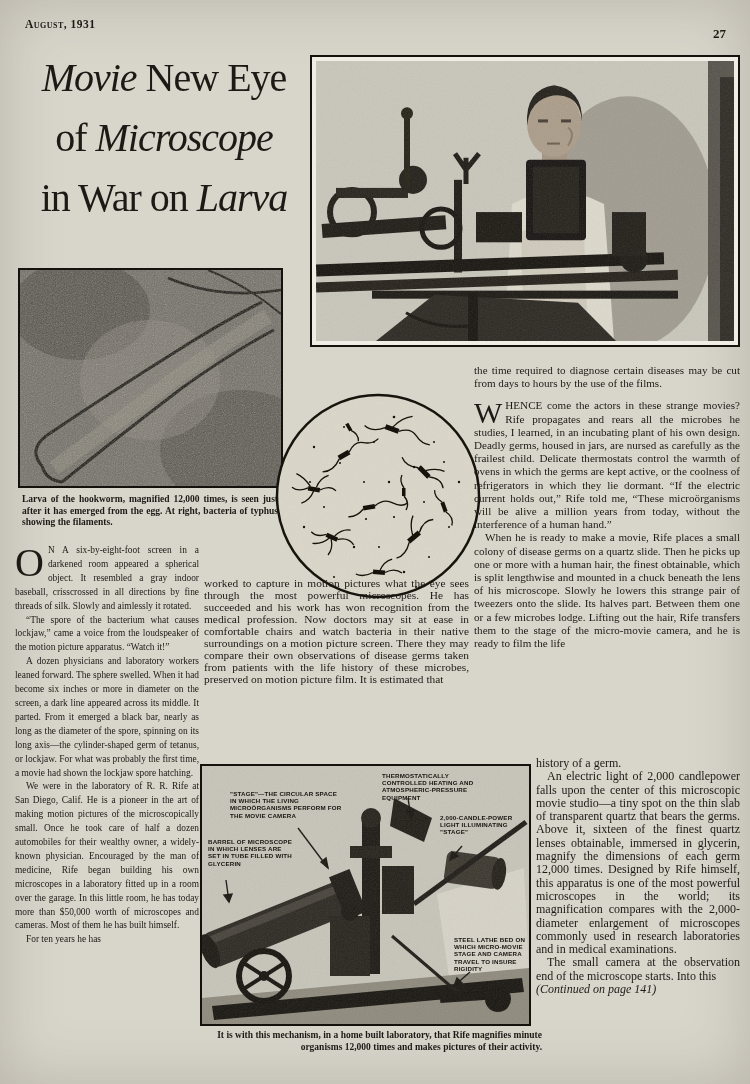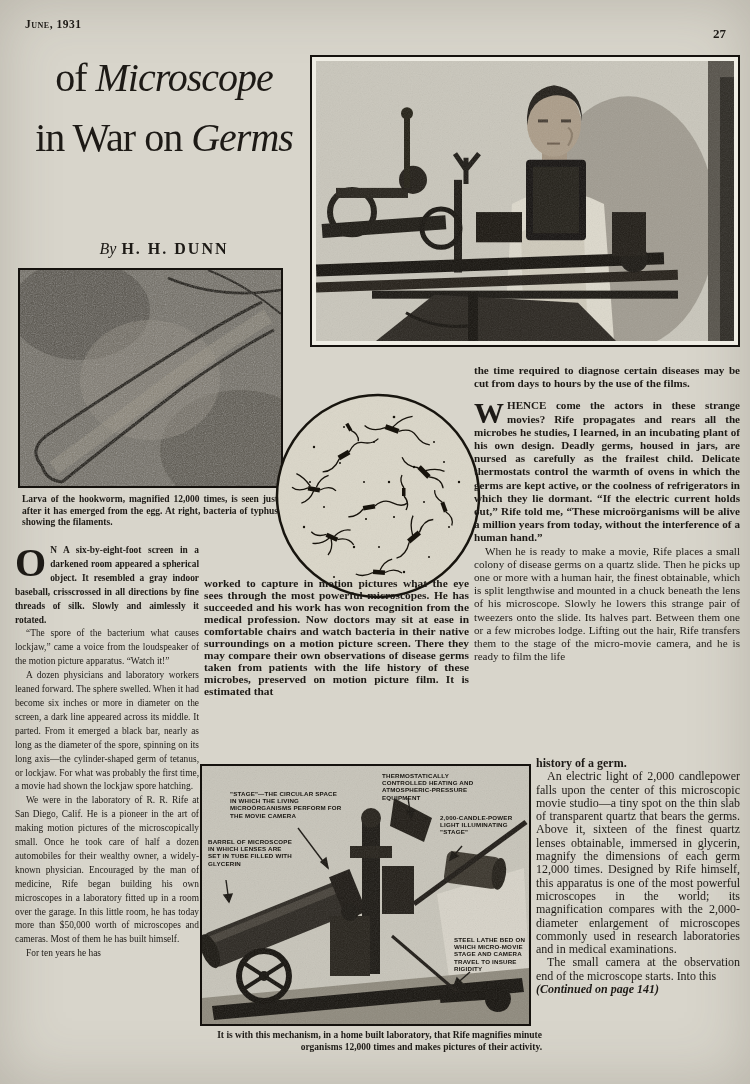--- a/index.html
+++ b/index.html
@@ -15,21 +15,21 @@
   .photo-top{position:absolute;left:310px;top:55px;width:430px;height:292px;box-sizing:border-box;border:2px solid #15120e;background:#efede4;padding:4px;}
   .photo-top svg{display:block;width:100%;height:100%;}
   .cap{font-weight:bold;font-size:9.5px;line-height:11.5px;}
   .cap-top{position:absolute;left:340px;top:355px;width:392px;text-align:center;}
   .photo-left{position:absolute;left:18px;top:268px;width:265px;height:220px;box-sizing:border-box;border:2px solid #15120e;}
   .photo-left svg{display:block;width:100%;height:100%;}
   .cap-left{position:absolute;left:22px;top:494px;width:256px;text-align:justify;}
   .circle-photo{position:absolute;left:274px;top:387px;width:208px;height:218px;}
   .col{position:absolute;text-align:justify;overflow:hidden;}
   .col p{margin:0;text-indent:11px;}
-  .col p.first{text-indent:0;font-weight:bold;}
+  .col p.first{text-indent:0;}
   .col1{left:15px;top:544px;width:184px;height:517px;font-size:9.4px;line-height:13.9px;}
   .col2{left:204px;top:577px;width:265px;height:168px;font-size:11.4px;line-height:12px;}
   .col3a{left:474px;top:364px;width:266px;height:399px;font-size:11.1px;line-height:13.2px;}
   .col3a .whence{margin-top:9px;}
   .col3b{left:536px;top:757px;width:204px;height:307px;font-size:12px;line-height:13.3px;}
   .dropcap1{float:left;font-size:40px;line-height:31px;padding:3px 4px 0 0;}
   .dropcap3{float:left;font-size:30px;line-height:24px;padding:2px 3px 0 0;}
   .continued{font-style:italic;}
   .photo-bottom{position:absolute;left:200px;top:764px;width:331px;height:262px;box-sizing:border-box;border:2px solid #15120e;background:#c6c3b8;}
   .photo-bottom svg{position:absolute;left:0;top:0;width:100%;height:100%;}
@@ -43,29 +43,27 @@
   <defs>
     <filter id="noise" x="0" y="0" width="100%" height="100%">
       <feTurbulence type="fractalNoise" baseFrequency="0.9" numOctaves="2"></feTurbulence>
       <feColorMatrix type="saturate" values="0"></feColorMatrix>
     </filter>
   </defs>
 </svg>
 
 <div id="page">
 
-  <div class="issue">June, 1931</div>
+  <div class="issue">August, 1931</div>
   <div class="pagenum">27</div>
 
   <div class="title">
+    <div><span class="it">Movie</span><span> New Eye</span></div>
     <div><span>of </span><span class="it">Microscope</span></div>
-    <div><span>in War on </span><span class="it">Germs</span></div>
-  </div>
-  <div class="byline">
-    <span class="by">By</span><span>H. H. DUNN</span>
+    <div><span>in War on </span><span class="it">Larva</span></div>
   </div>
 
   <div class="photo-top">
     <svg viewBox="0 0 418 278" preserveAspectRatio="none">
       <rect width="418" height="278" fill="#c9c6bb"></rect>
       <ellipse cx="312" cy="160" rx="88" ry="125" fill="#8f897d" opacity="0.7"></ellipse>
       <rect x="392" y="0" width="26" height="278" fill="#56524a"></rect>
       <rect x="404" y="16" width="14" height="262" fill="#2d2a24"></rect>
       <g>
         <path d="M188 278 L196 142 Q240 116 288 142 L298 278 Z" fill="#ddd9cc"></path>

